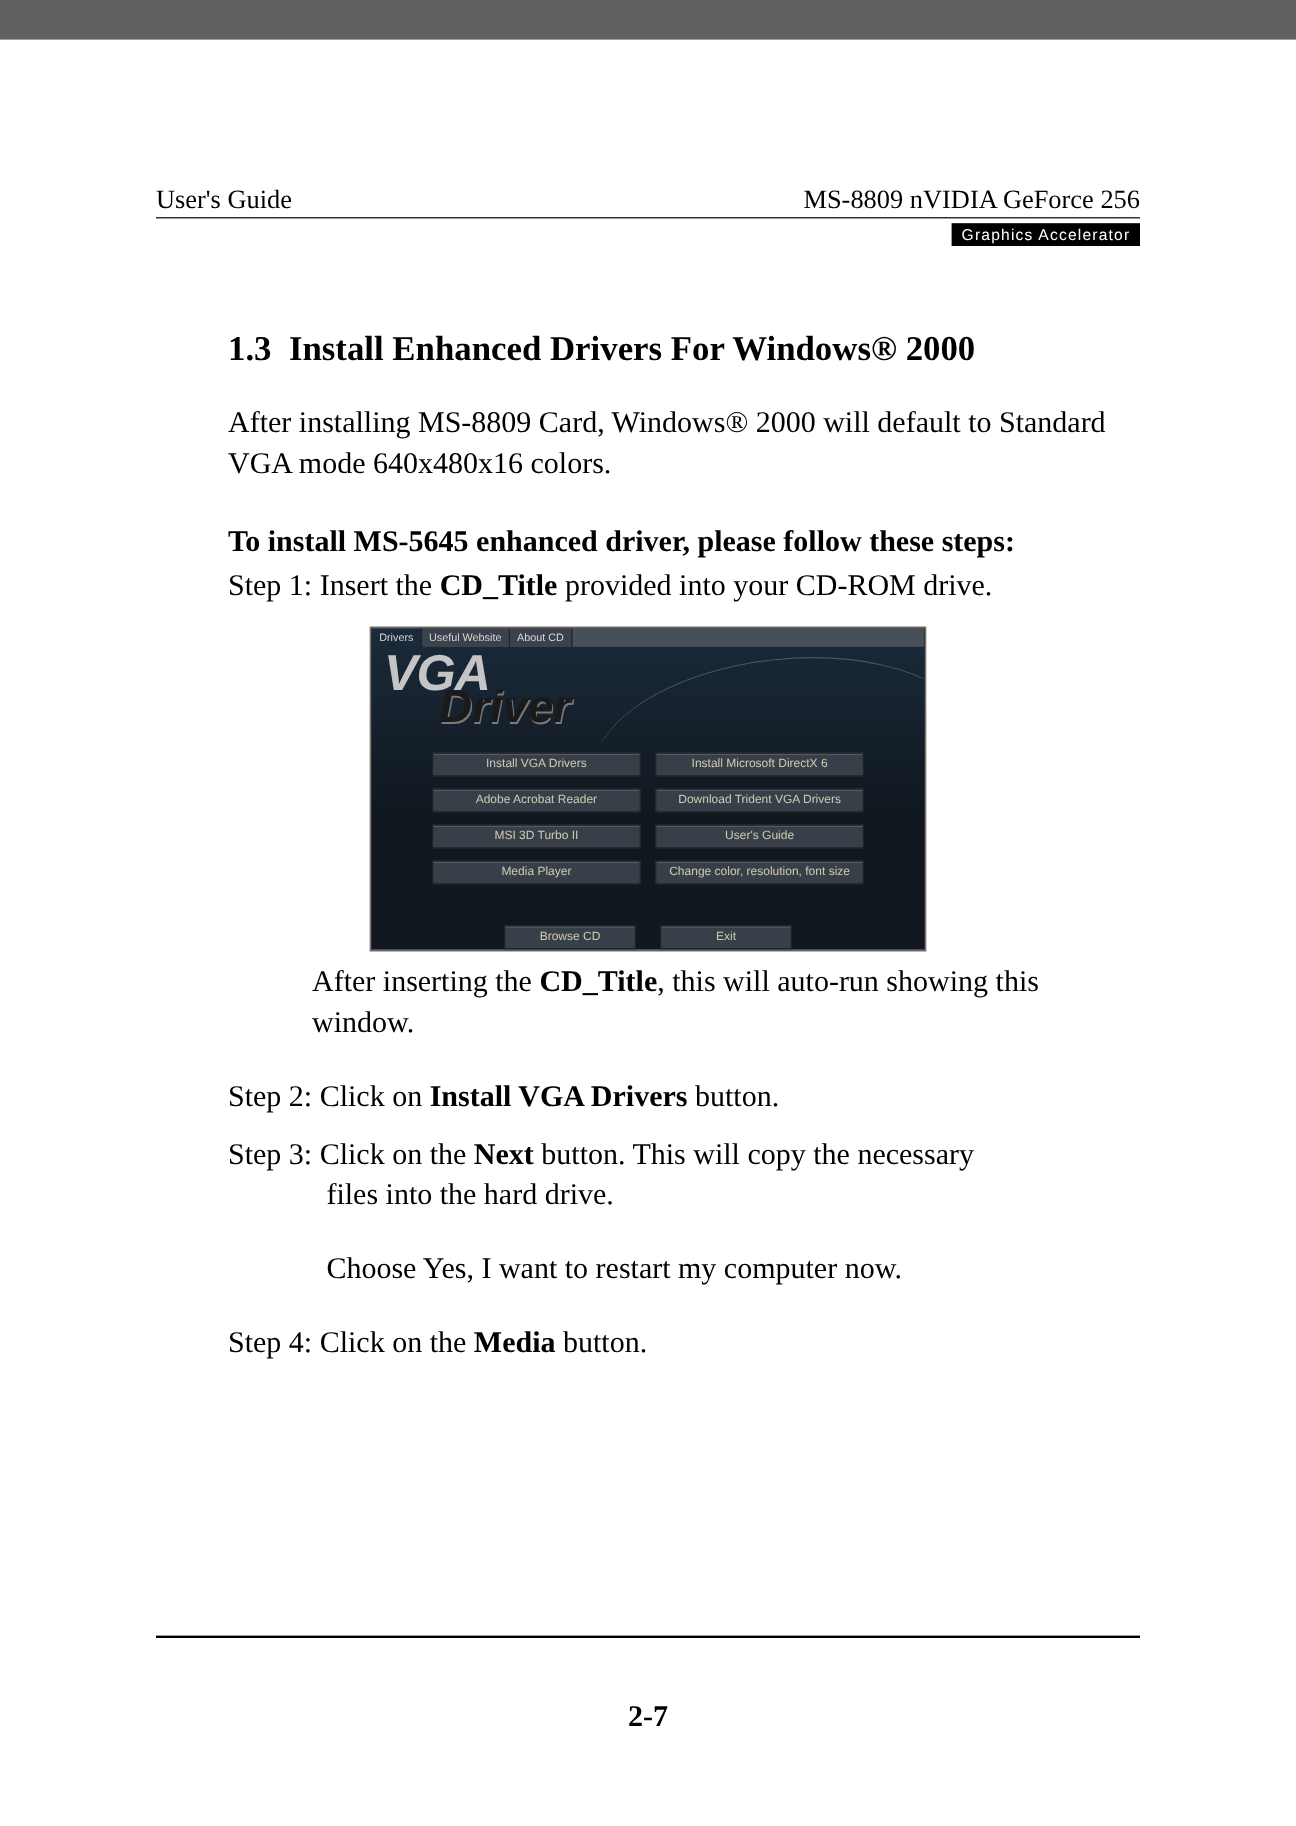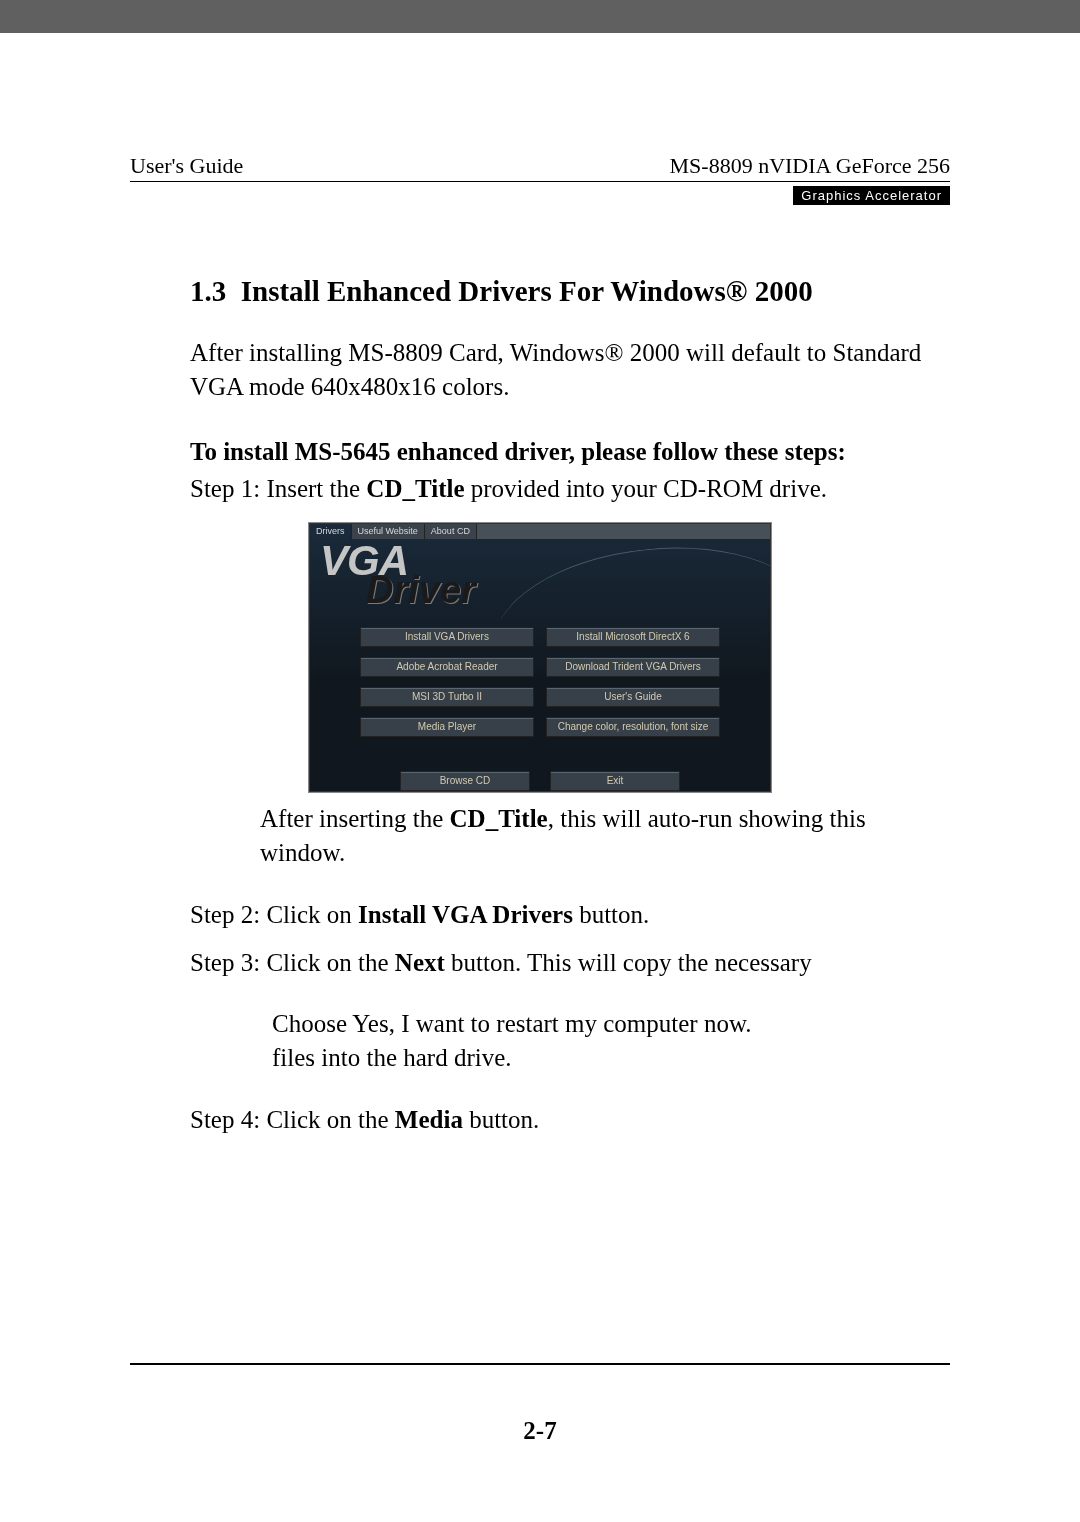--- a/index.html
+++ b/index.html
@@ -146,21 +146,21 @@
     color: #d0cab0;
     font-family: Arial, sans-serif;
     font-size: 10px;
     text-align: center;
     padding: 3px 2px;
     line-height: 1.2;
     white-space: nowrap;
     overflow: hidden;
   }
   .fig-bottom-row {
-    width: 280px;
+    width: 240px;
     margin: 34px auto 0 auto;
     display: grid;
     grid-template-columns: 1fr 1fr;
     column-gap: 20px;
   }
   .caption {
     font-size: 25px;
     margin-left: 130px;
     margin-right: 60px;
     line-height: 1.35;
@@ -241,22 +241,22 @@
   <div class="caption">
     <span>After inserting the </span><span class="bold">CD_Title</span><span>, this will auto-run showing this window.</span>
   </div>
 
   <div class="step-block gap">
     <span>Step 2:  Click on </span><span class="bold">Install VGA Drivers</span><span> button.</span>
   </div>
 
   <div class="step-block gap-sm">
     <span>Step 3:  Click on the </span><span class="bold">Next</span><span> button.  This will copy the necessary</span>
+    <div class="step-indent">files into the hard drive.</div>
     <div class="step-indent gap">Choose Yes, I want to restart my computer now.</div>
-    <div class="step-indent">files into the hard drive.</div>
   </div>
 
   <div class="step-block gap">
     <span>Step 4:  Click on the </span><span class="bold">Media</span><span> button.</span>
   </div>
 
   <div class="footer-rule"></div>
   <div class="page-num">2-7</div>
 
 </div>

